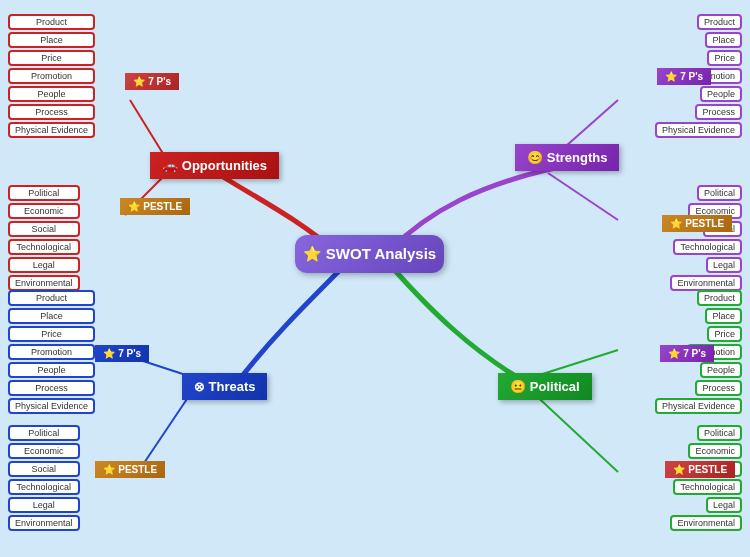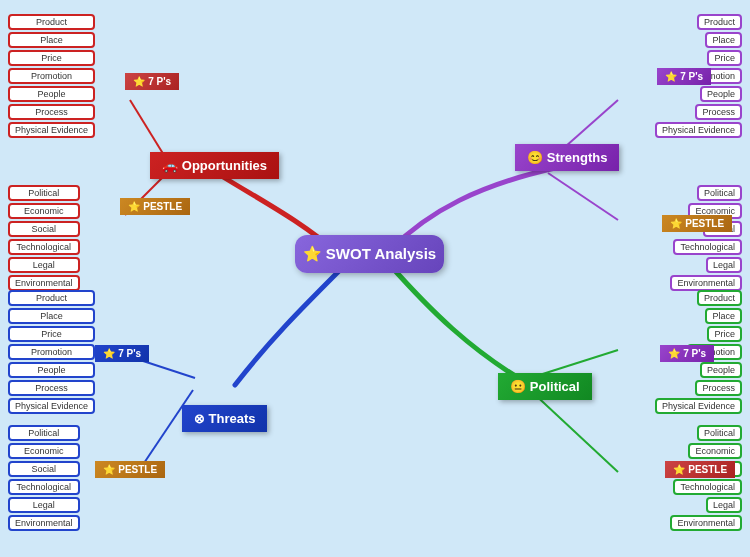--- a/index.html
+++ b/index.html
@@ -142,21 +142,21 @@
 </div>
 
 <div class="node quadrant-node opp-node" style="left:150px; top:152px;">
   <span>🚗 Opportunities</span>
 </div>
 
 <div class="node quadrant-node str-node" style="left:515px; top:144px;">
   <span>😊 Strengths</span>
 </div>
 
-<div class="node quadrant-node thr-node" style="left:182px; top:373px;margin-top:32px;">
+<div class="node quadrant-node thr-node" style="left:182px; top:373px;">
   <span>⊗ Threats</span>
 </div>
 
 <div class="node quadrant-node wea-node" style="left:498px; top:373px;">
   <span>😐 Political</span>
 </div>
 
 <div style="position:absolute; left:95px; top:73px;">
   <div class="node group-node group-7ps-red" style="position:relative; left:30px; padding:3px 8px; font-size:10px;">
     <span>⭐ 7 P's</span>

